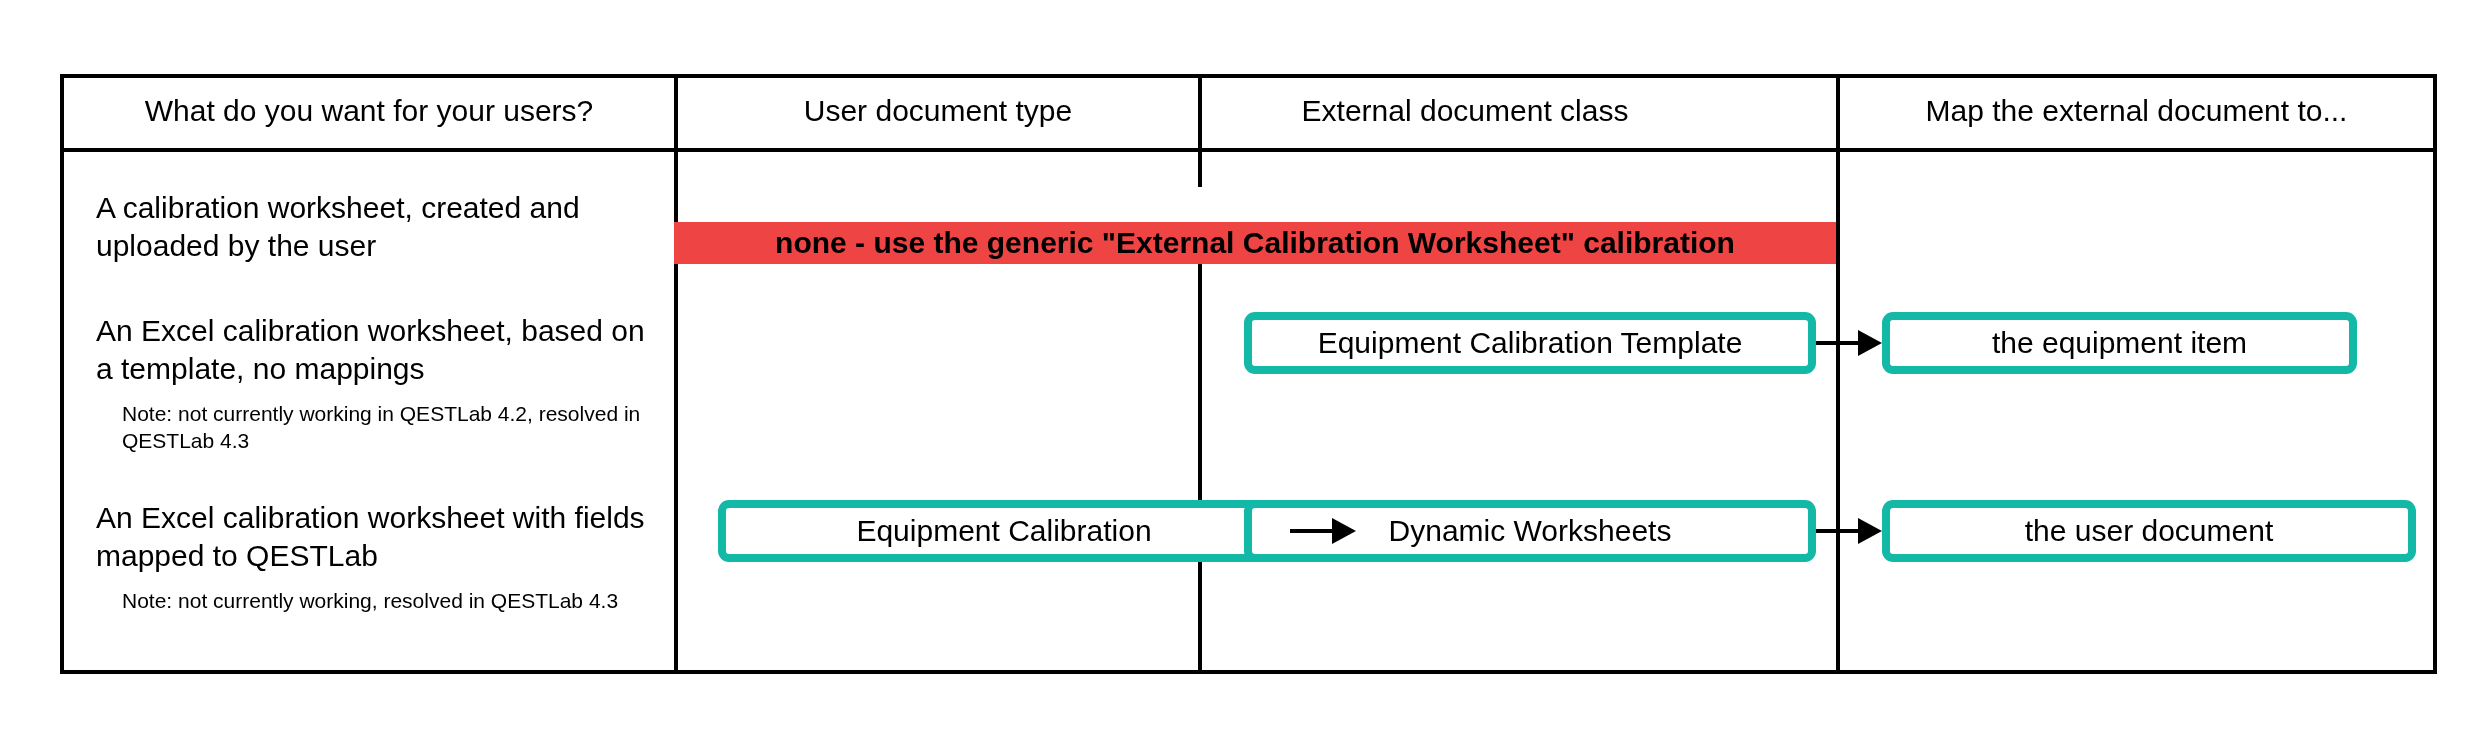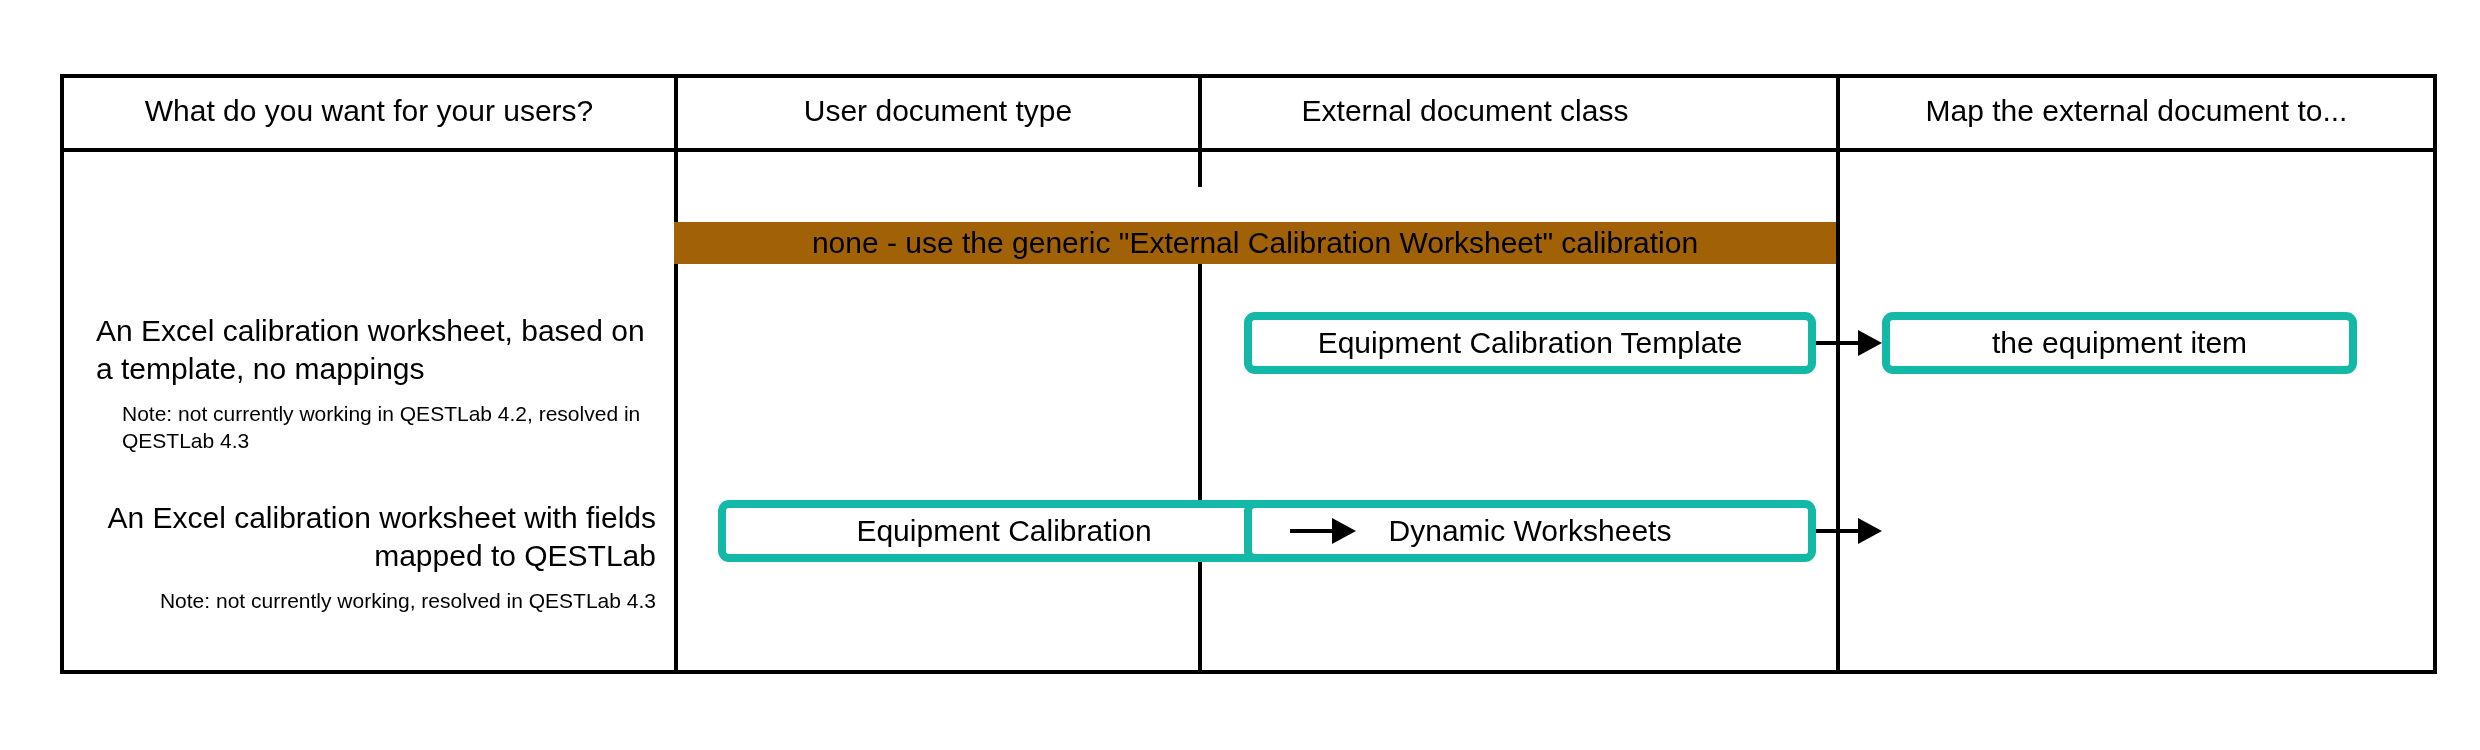--- a/index.html
+++ b/index.html
@@ -76,42 +76,43 @@
   
   .desc {
     position: absolute;
     left: 96px;
     width: 560px;
     font-size: 30px;
     line-height: 1.28;
   }
   .desc.r1 { top: 189px; }
   .desc.r2 { top: 312px; }
-  .desc.r3 { top: 499px; text-align: right; }
+  .desc.r3 { top: 499px; }
 
   .desc .note {
     display: block;
     font-size: 21px;
     line-height: 1.3;
     margin-top: 11px;
     padding-left: 26px;
   }
 
   
   .span-note {
     position: absolute;
     left: 674px;
     top: 222px;
     width: 1162px;
     text-align: center;
     font-size: 30px;
     line-height: 1;
     white-space: nowrap;
-    background: #a16207;
+    background: #ef4444;
     padding: 6px 0;
+    font-weight: bold;
   }
 
   
   .node {
     position: absolute;
     height: 62px;
     border: 8px solid #14b8a6;
     border-radius: 11px;
     box-sizing: border-box;
     background: #ffffff;
@@ -171,20 +172,23 @@
   <div class="hdr h2">
     <span>User document type</span>
   </div>
   <div class="hdr h3">
     <span>External document class</span>
   </div>
   <div class="hdr h4">
     <span>Map the external document to...</span>
   </div>
 
+  <div class="desc r1">
+    <span>A calibration worksheet, created and uploaded by the user</span>
+  </div>
 
   <div class="desc r2">
     <span>An Excel calibration worksheet, based on a template, no mappings</span>
     <span class="note">Note: not currently working in QESTLab 4.2, resolved in QESTLab 4.3</span>
   </div>
 
   <div class="desc r3">
     <span>An Excel calibration worksheet with fields mapped to QESTLab</span>
     <span class="note">Note: not currently working, resolved in QESTLab 4.3</span>
   </div>
@@ -196,20 +200,23 @@
   </div>
   <div class="node eqi">
     <span>the equipment item</span>
   </div>
   <div class="node ec">
     <span>Equipment Calibration</span>
   </div>
   <div class="node dw">
     <span>Dynamic Worksheets</span>
   </div>
+  <div class="node usd">
+    <span>the user document</span>
+  </div>
 
   <div class="arrow a1">
     <div class="shaft"></div>
     <div class="head"></div>
   </div>
 
   <div class="arrow" style="left:1290px; top:518px; width:0;"></div>
 
   <div class="arrow" style="left:1290px; top:518px; width:0;"></div>
 

